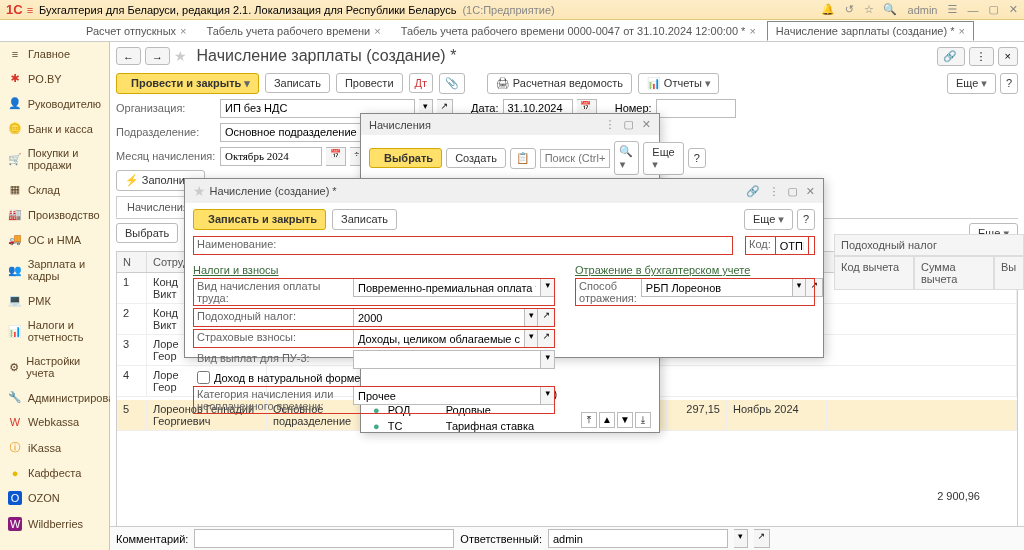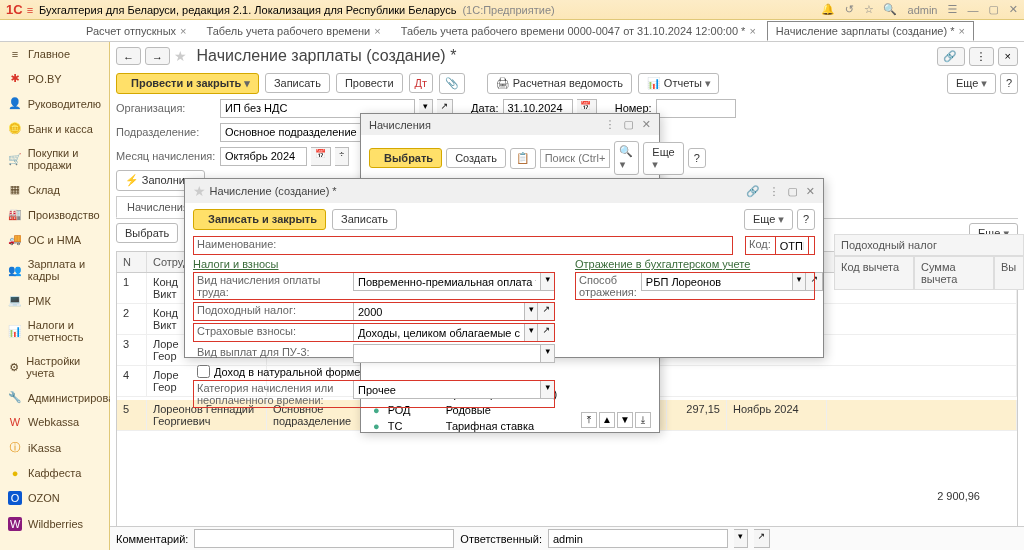--- a/index.html
+++ b/index.html
@@ -215,21 +215,21 @@
     <span class="lbl">Подразделение:</span>
     <input class="input" style="width: 195px;" value="Основное подразделение">
     <span class="input-btn">▾</span>
       <span class="input-btn">↗</span>
     <span style="width:10px"></span>
     <span>Дивиденды:</span>
     <input type="checkbox" style="">
   </div>
   <div class="form-row">
     <span class="lbl">Месяц начисления:</span>
-    <input class="input" style="width: 87px;" value="Октябрь 2024">
+    <input class="input" style="width: 102px; font-family: Liberation Serif, serif;" value="Октябрь 2024">
     <span class="input-btn">📅</span>
       <span class="input-btn">÷</span>
   </div>
   <div class="form-row">
     <span class="btn">⚡ <span>Заполнить</span></span>
   </div>
 
   <div class="sub-tabs">
     <div class="sub-tab active">Начисления</div>
     <div class="sub-tab">Удержания</div>
@@ -377,21 +377,21 @@
   </div>
   <div class="dlg-body">
     <div style="display:flex;gap:6px;margin-bottom:6px">
       <span class="btn primary">Записать и закрыть</span>
       <span class="btn">Записать</span>
       <div style="margin-left:auto;display:flex;gap:4px">
           <span class="btn dd">Еще</span>
           <span class="btn ic">?</span>
         </div>
     </div>
-    <div style="display:flex;gap:12px;margin-bottom:3px">
+    <div style="display:flex;gap:12px;margin-bottom:9px">
       <div class="hl-group" style="display:flex;flex:1">
         <span style="padding:2px 4px;color:#666">Наименование:</span>
       </div>
       <div class="hl-group" style="display:flex;width:70px">
         <span style="padding:2px 4px;color:#666">Код:</span>
         <input class="input hl" style="width: 34px; border-left: none;" value="ОТПБ">
       </div>
     </div>
     <div style="display:flex;gap:20px">
       <div style="flex:1">

